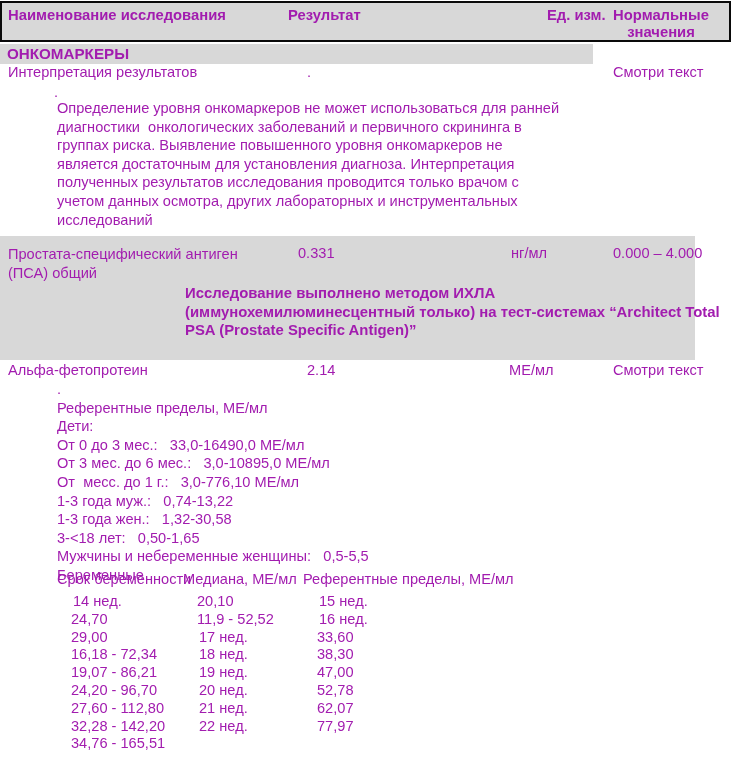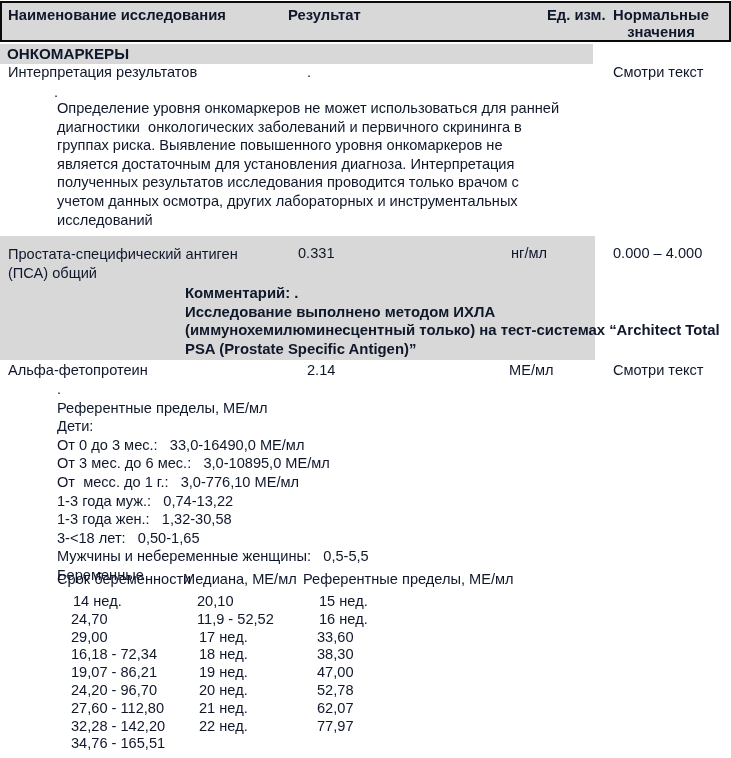--- a/index.html
+++ b/index.html
@@ -2,21 +2,21 @@
 <html><head>
 <meta charset="utf-8">
 <style>
   html,body{margin:0;padding:0;background:#ffffff;}
   .page{
     position:relative;
     width:731px;height:758px;
     background:#ffffff;
     font-family:"Liberation Sans",sans-serif;
     font-size:14.6px;
-    color:#0f172a;
+    color:#a21caf;
     overflow:hidden;
   }
   .abs{position:absolute;}
 
   
   .header-box{
     left:0;top:1px;width:731px;height:41px;
     background:#d8d8d8;
     border:2px solid #0a0a0a;
     box-sizing:border-box;
@@ -42,21 +42,21 @@
   .c3{position:absolute;left:509px;top:0;white-space:pre;}
   .c4{position:absolute;left:613px;top:0;white-space:pre;}
 
   .row-interp{top:64px;}
   .dot-line1{left:54px;top:84px;height:14px;}
   .paragraph{left:57px;top:99px;line-height:18.6px;}
   .paragraph div{white-space:pre;}
 
   
   .psa-block{
-    left:0;top:236px;width:595px;height:124px;
+    left:0;top:236px;width:695px;height:124px;
     background:#d8d8d8;
   }
   .psa-name{position:absolute;left:8px;top:9px;width:255px;line-height:18.5px;}
   .psa-c2{position:absolute;left:298px;top:9px;white-space:pre;}
   .psa-c3{position:absolute;left:511px;top:9px;white-space:pre;}
   .psa-c4{position:absolute;left:613px;top:9px;white-space:pre;}
   .psa-comment{position:absolute;left:185px;top:48px;line-height:18.6px;font-weight:bold;font-size:14.9px;}
   .psa-comment div{white-space:pre;}
 
   .row-afp{top:362px;}
@@ -112,21 +112,20 @@
     <div>учетом данных осмотра, других лабораторных и инструментальных</div>
     <div>исследований</div>
   </div>
 
   <div class="abs psa-block">
     <span class="psa-name">Простата-специфический антиген (ПСА) общий</span>
     <span class="psa-c2">0.331</span>
     <span class="psa-c3">нг/мл</span>
     <span class="psa-c4">0.000 – 4.000</span>
     <div class="psa-comment">
-      <div>Комментарий: .</div>
       <div>Исследование выполнено методом ИХЛА</div>
       <div>(иммунохемилюминесцентный только) на тест-системах “Architect Total</div>
       <div>PSA (Prostate Specific Antigen)”</div>
     </div>
   </div>
 
   <div class="abs row row-afp">
     <span class="c1">Альфа-фетопротеин</span>
     <span class="c2 afp-result">2.14</span>
     <span class="c3">МЕ/мл</span>

